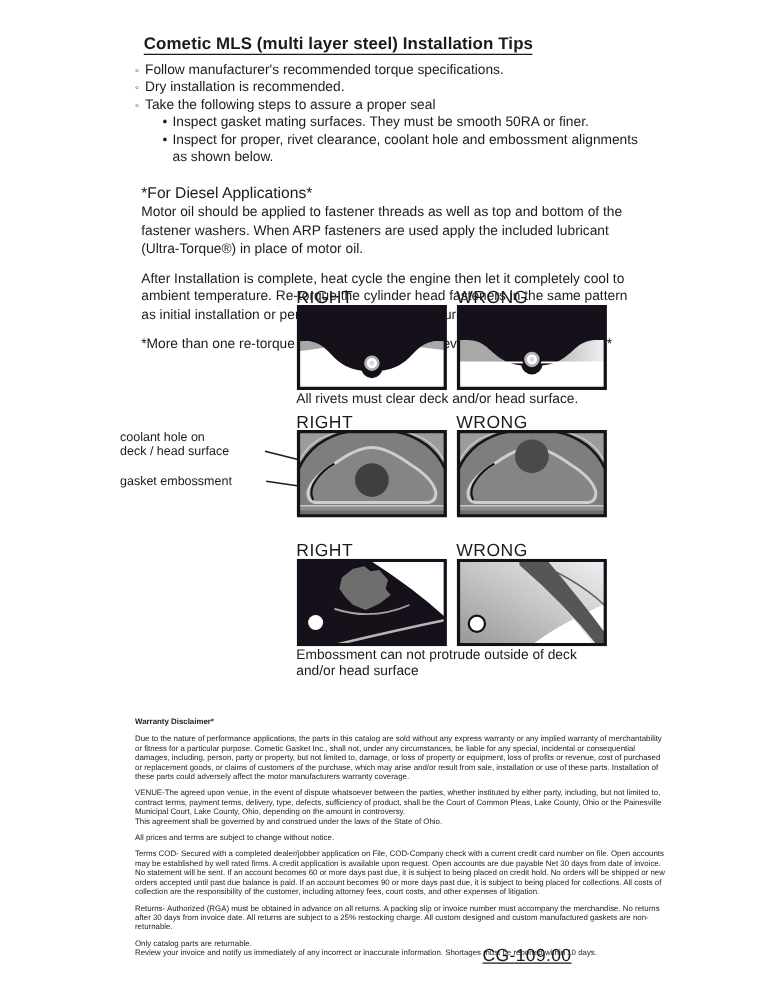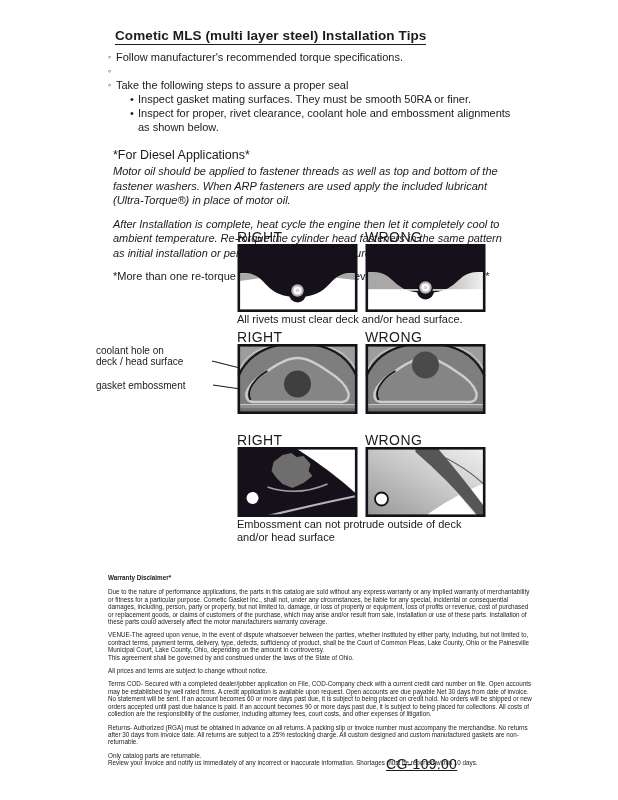--- a/index.html
+++ b/index.html
@@ -9,21 +9,21 @@
   
   .main{position:absolute;left:108px;top:26px;width:406px;}
   .title{display:inline-block;margin:0 0 5px 7px;font-size:13.5px;font-weight:bold;
          border-bottom:1.6px solid #1b1b1b;padding-bottom:1px;letter-spacing:0.1px;text-align:center;}
   .tip{display:flex;font-size:11px;line-height:14px;}
   .tip .marker{flex:none;width:8px;text-align:left;}
   .tip.lvl1 .marker{font-size:9px;line-height:14px;}
   .tip.lvl2{padding-left:22px;}
   .tip.lvl2 .marker{font-size:11px;}
   .dheading{margin:14px 0 2px 5px;font-size:12.5px;font-weight:normal;}
-  .para{margin:0 0 9px 5px;font-size:11px;line-height:14.5px;font-style:italic;}
+  .para{margin:0 0 9px 5px;font-size:11px;line-height:14.5px;}
   .note{margin:2px 0 0 5px;font-size:11px;line-height:14px;}
 
   
   .rw-label{position:absolute;width:121px;text-align:left;font-size:14px;letter-spacing:0.4px;}
   .dbox{position:absolute;width:121px;}
   .caption{position:absolute;left:237px;font-size:11px;line-height:13px;}
   .pre{white-space:pre-line;}
   .callout{position:absolute;left:96px;width:115px;text-align:left;font-size:10px;line-height:11px;}
   .leader{position:absolute;left:205px;top:352px;pointer-events:none;}
 
@@ -41,20 +41,21 @@
 
   <div class="main">
     <h1 class="title">Cometic MLS (multi layer steel) Installation Tips</h1>
 
     <div class="tip lvl1">
       <span class="marker">◦</span>
       <span>Follow manufacturer's recommended torque specifications.</span>
     </div>
     <div class="tip lvl1">
       <span class="marker">◦</span>
+      <span>Dry installation is recommended.</span>
     </div>
     <div class="tip lvl1">
       <span class="marker">◦</span>
       <span>Take the following steps to assure a proper seal</span>
     </div>
     <div class="tip lvl2">
       <span class="marker">•</span>
       <span>Inspect gasket mating surfaces.  They must be smooth 50RA or finer.</span>
     </div>
     <div class="tip lvl2">

